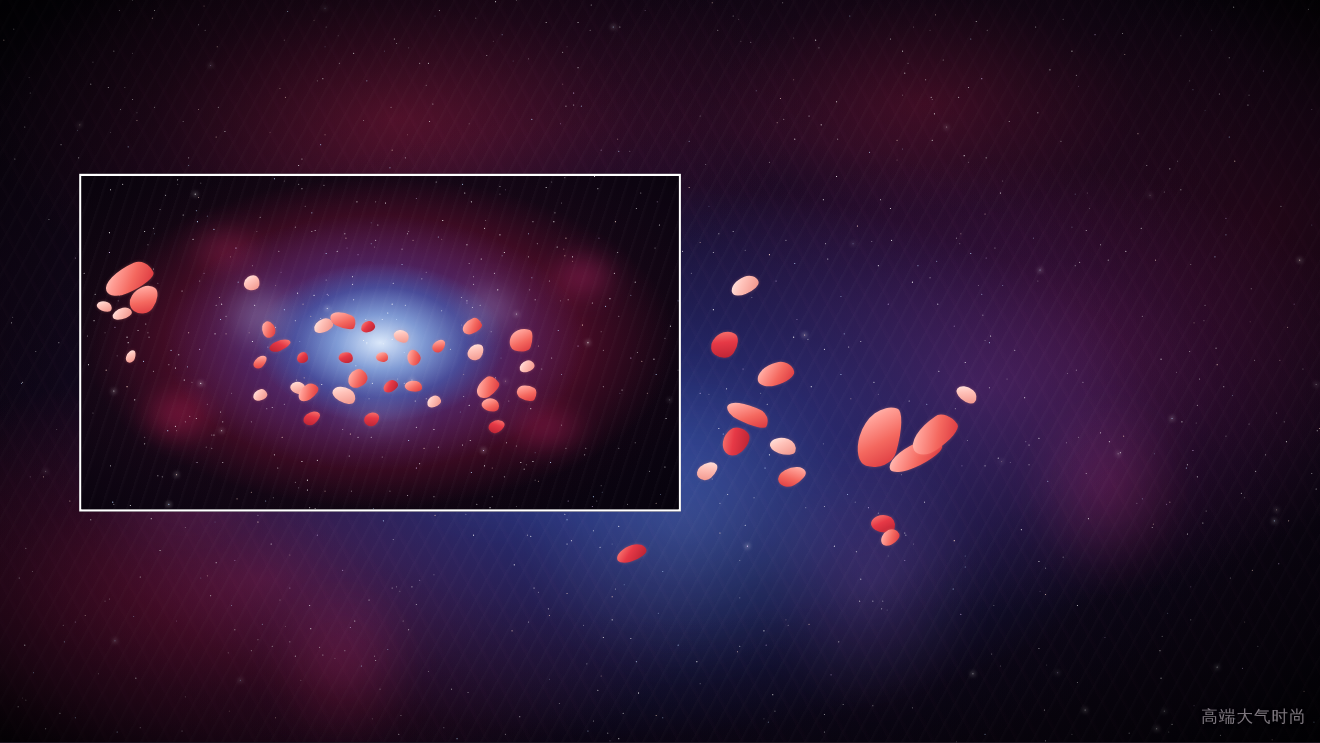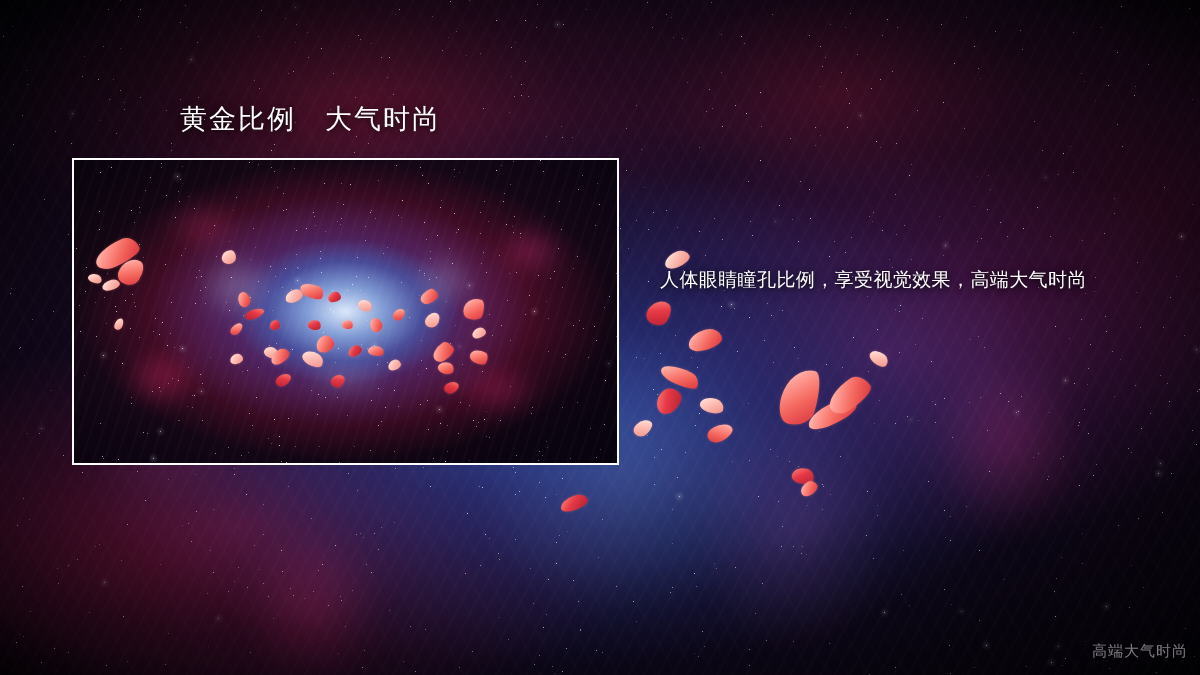--- a/index.html
+++ b/index.html
@@ -1390,21 +1390,19 @@
         <div class="petal" style="left:364px;top:202px;width:16px;height:12px;transform:rotate(20deg);"></div>
         <div class="petal deep" style="left:372px;top:220px;width:11px;height:15px;transform:rotate(58deg);"></div>
         <div class="petal long" style="left:390px;top:138px;width:20px;height:22px;transform:rotate(18deg);"></div>
         <div class="petal pale" style="left:398px;top:168px;width:14px;height:10px;transform:rotate(-16deg);"></div>
         <div class="petal long" style="left:396px;top:190px;width:18px;height:14px;transform:rotate(28deg);"></div>
         <div class="petal pale" style="left:314px;top:200px;width:13px;height:10px;transform:rotate(-18deg);"></div>
         <div class="petal" style="left:320px;top:148px;width:10px;height:13px;transform:rotate(36deg);"></div>
       </div>
   </div>
 
-  <div id="title">黄金比例　大气时尚</div>
 
   <div id="bodytext">
-    <div class="line">人体眼睛瞳孔比例，享受视觉效果，高端大气时尚</div>
   </div>
 
   <div id="watermark">高端大气时尚</div>
 
 </div>
 
 </body></html>

